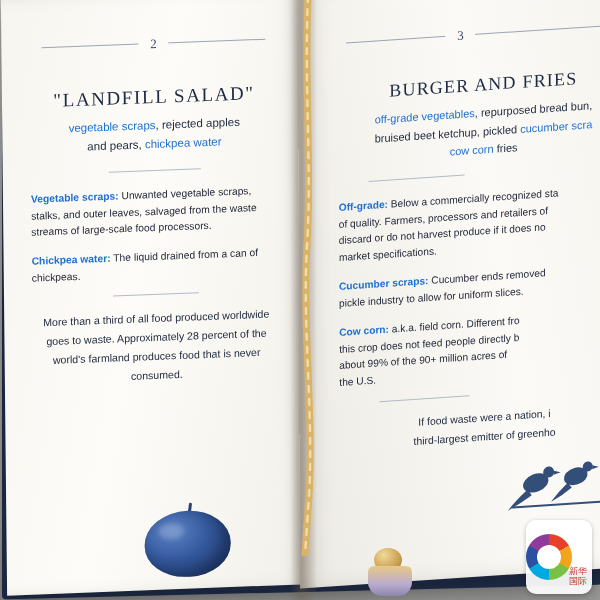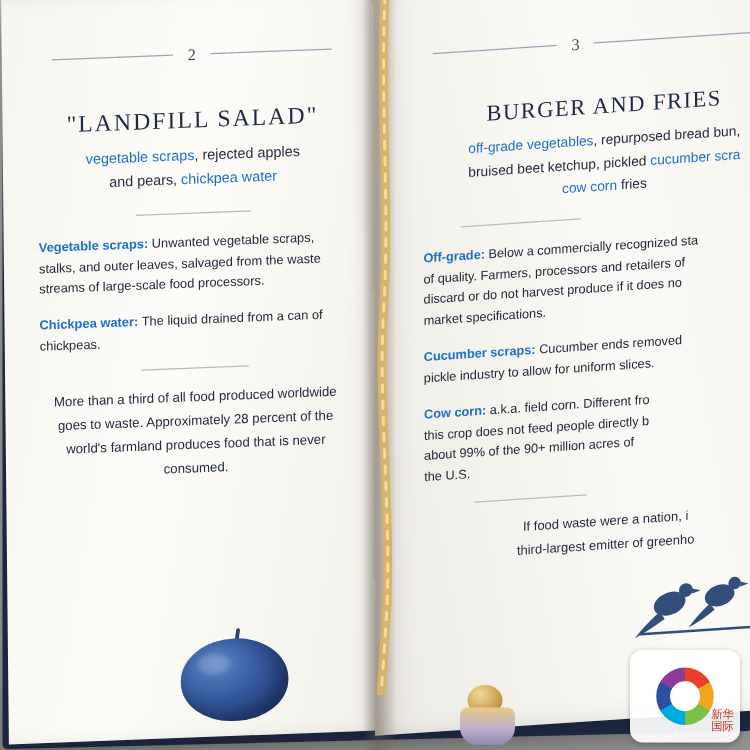--- a/index.html
+++ b/index.html
@@ -276,27 +276,27 @@
     width: 44px; height: 30px;
     background: linear-gradient(180deg, #e8c987, #b9accf 60%, #8e86ad 100%);
     border-radius: 6px 6px 14px 14px;
     filter: blur(.3px);
   }
 
   
   .watermark {
     position: absolute;
     right: 8px; bottom: 6px;
-    width: 88px; height: 74px;
+    width: 66px; height: 74px;
     border-radius: 10px;
     background: rgba(255,255,255,.92);
     box-shadow: 0 1px 4px rgba(0,0,0,.25);
     display: flex;
     align-items: center;
-    justify-content: center;
+    justify-content: flex-start;
     margin-left: 44px;
   }
   .wm-ring {
     position: relative;
     width: 46px; height: 46px;
     border-radius: 50%;
     background: conic-gradient(#e8402a 0deg 60deg, #f2a51c 60deg 120deg, #7ac143 120deg 180deg, #00a9e0 180deg 240deg, #2b50a1 240deg 300deg, #8e3b9a 300deg 360deg);
     display: flex; align-items: center; justify-content: center;
   }
   .wm-ring::after {

